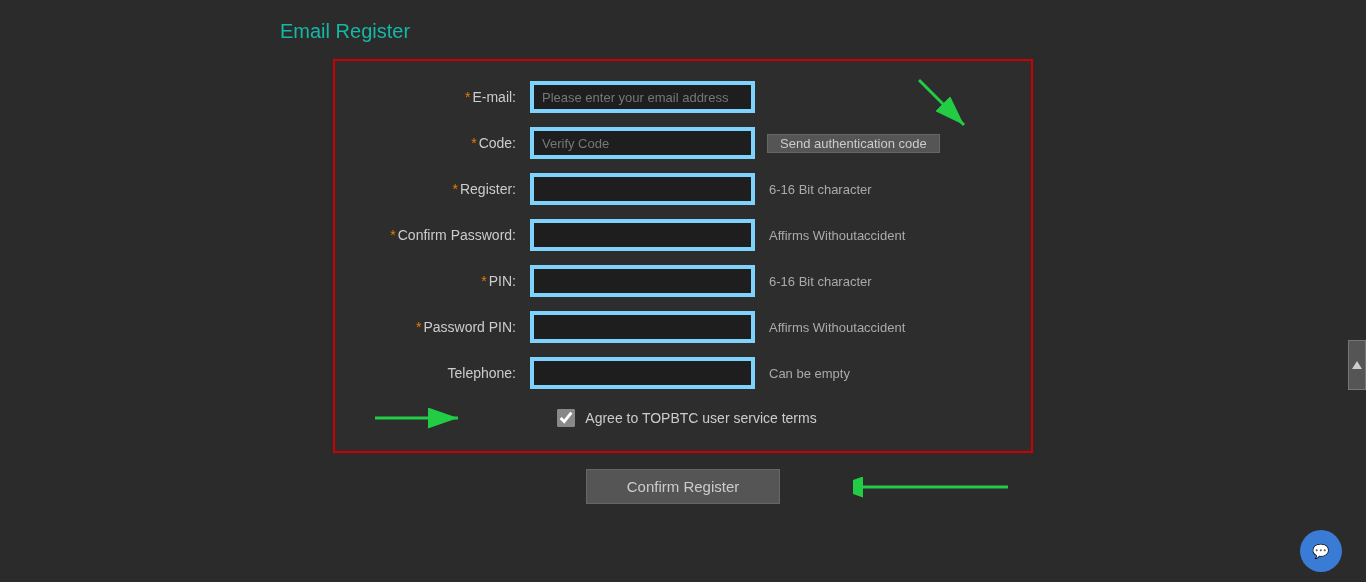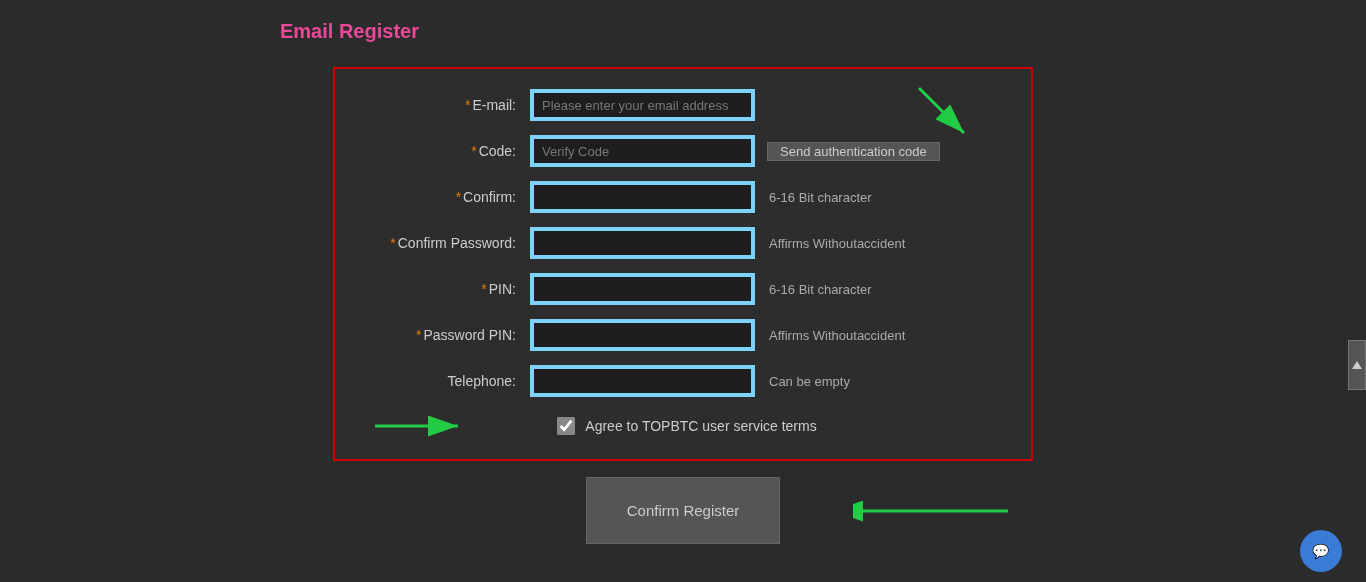--- a/index.html
+++ b/index.html
@@ -16,26 +16,26 @@
 
     .page-container {
       display: flex;
       flex-direction: column;
       align-items: center;
       padding: 20px 0 0 0;
       position: relative;
     }
 
     .page-title {
-      color: #ec4899;
+      color: #14b8a6;
       font-size: 20px;
-      font-weight: bold;
+      font-weight: normal;
       align-self: flex-start;
       margin-left: 280px;
-      margin-bottom: 24px;
+      margin-bottom: 16px;
     }
 
     .form-card {
       border: 2px solid #cc0000;
       background-color: #2d2d2d;
       padding: 20px 22px 20px 30px;
       width: 700px;
     }
 
     .form-row {
@@ -116,21 +116,21 @@
     }
 
     .confirm-btn-row {
       display: flex;
       justify-content: center;
       margin-top: 16px;
       position: relative;
     }
 
     .confirm-btn {
-      padding: 24px 40px;
+      padding: 8px 40px;
       background-color: #555;
       border: 1px solid #666;
       color: #ccc;
       font-size: 15px;
       cursor: pointer;
     }
 
     
     .scrollbar-btn {
       position: absolute;
@@ -187,21 +187,21 @@
           <marker id="arrowhead" markerWidth="10" markerHeight="7" refX="10" refY="3.5" orient="auto">
             <polygon points="0 0, 10 3.5, 0 7" fill="#22cc44"></polygon>
           </marker>
         </defs>
         <line x1="10" y1="5" x2="55" y2="50" stroke="#22cc44" stroke-width="3" marker-end="url(#arrowhead)"></line>
       </svg>
     </div>
 
     <div class="form-row">
       <div class="form-label">
-        <span class="required-star">*</span><span>Confirm:</span>
+        <span class="required-star">*</span><span>Register:</span>
       </div>
       <input class="form-input" type="password" style="">
       <span class="form-hint">6-16 Bit character</span>
     </div>
 
     <div class="form-row">
       <div class="form-label">
         <span class="required-star">*</span><span>Confirm Password:</span>
       </div>
       <input class="form-input" type="password" style="">

